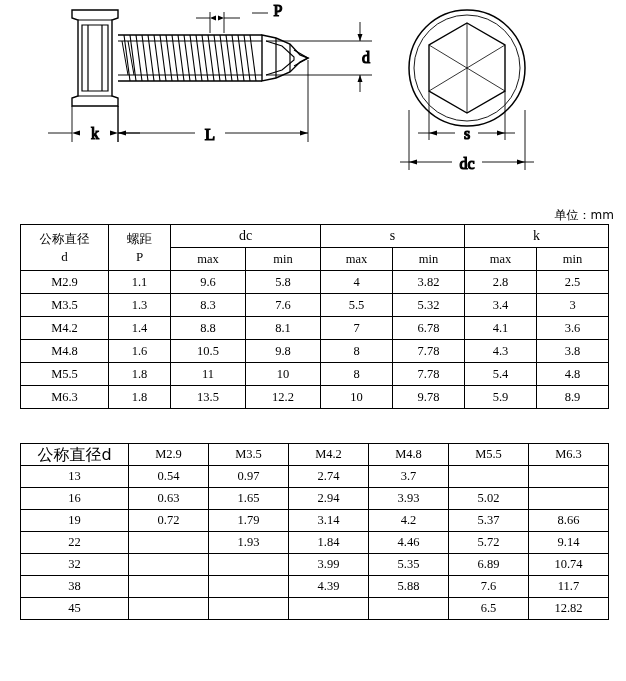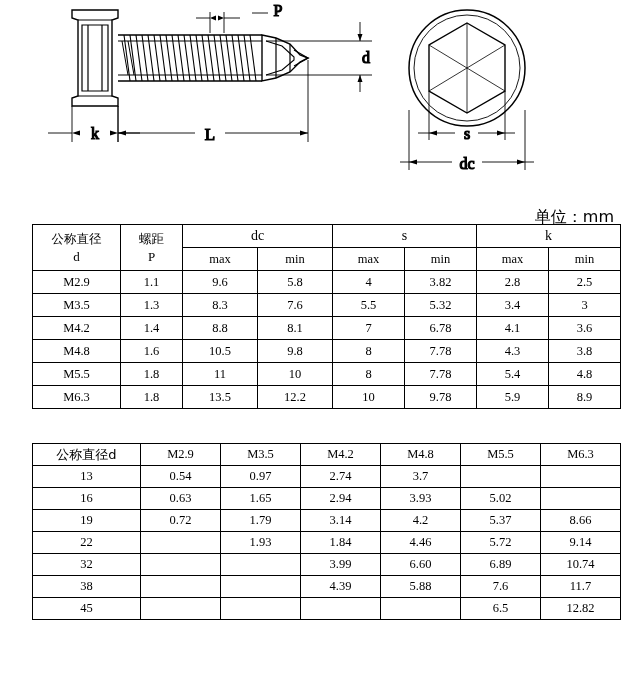--- a/index.html
+++ b/index.html
@@ -37,21 +37,20 @@
     right: 12px;
     top: 207px;
     font-size: 12px;
     font-family: "Liberation Serif", serif;
   }
 
   
   table {
     border-collapse: collapse;
     table-layout: fixed;
-    margin-left: 12px;
   }
   td, th {
     border: 1px solid #000;
     text-align: center;
     vertical-align: middle;
     font-weight: normal;
     font-size: 12.5px;
     font-family: "Liberation Serif", serif;
     padding: 0;
     height: 21px;
@@ -81,25 +80,25 @@
   }
   #table2 {
     width: 588px;
   }
   #table2 td {
     height: 21px;
     line-height: 21px;
   }
   .cn {
     font-family: "DejaVu Sans", sans-serif;
-    font-size: 16px;
+    font-size: 12px;
   }
   .cn-small {
     font-family: "DejaVu Sans", sans-serif;
-    font-size: 13px;
+    font-size: 16px;
   }
 </style>
 </head>
 <body>
 
 <div class="page">
 
   <div class="drawing">
     <svg width="626" height="205" viewBox="0 0 626 205" xmlns="http://www.w3.org/2000/svg">
       <g stroke="#000" fill="none" stroke-width="1.2">
@@ -391,21 +390,21 @@
           <td>1.84</td>
           <td>4.46</td>
           <td>5.72</td>
           <td>9.14</td>
         </tr>
         <tr>
           <td>32</td>
           <td></td>
           <td></td>
           <td>3.99</td>
-          <td>6.60</td>
+          <td>5.35</td>
           <td>6.89</td>
           <td>10.74</td>
         </tr>
         <tr>
           <td>38</td>
           <td></td>
           <td></td>
           <td>4.39</td>
           <td>5.88</td>
           <td>7.6</td>

